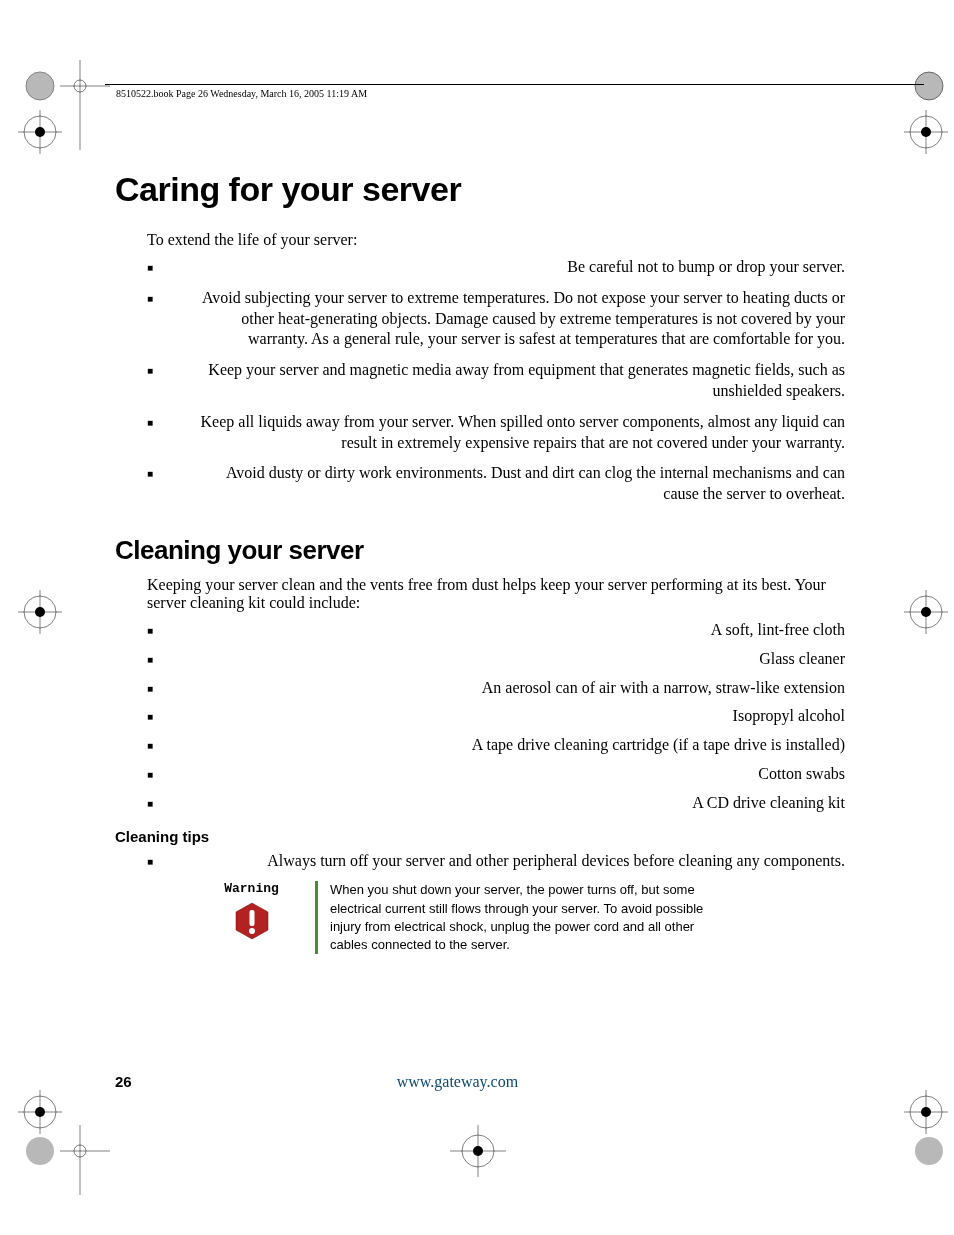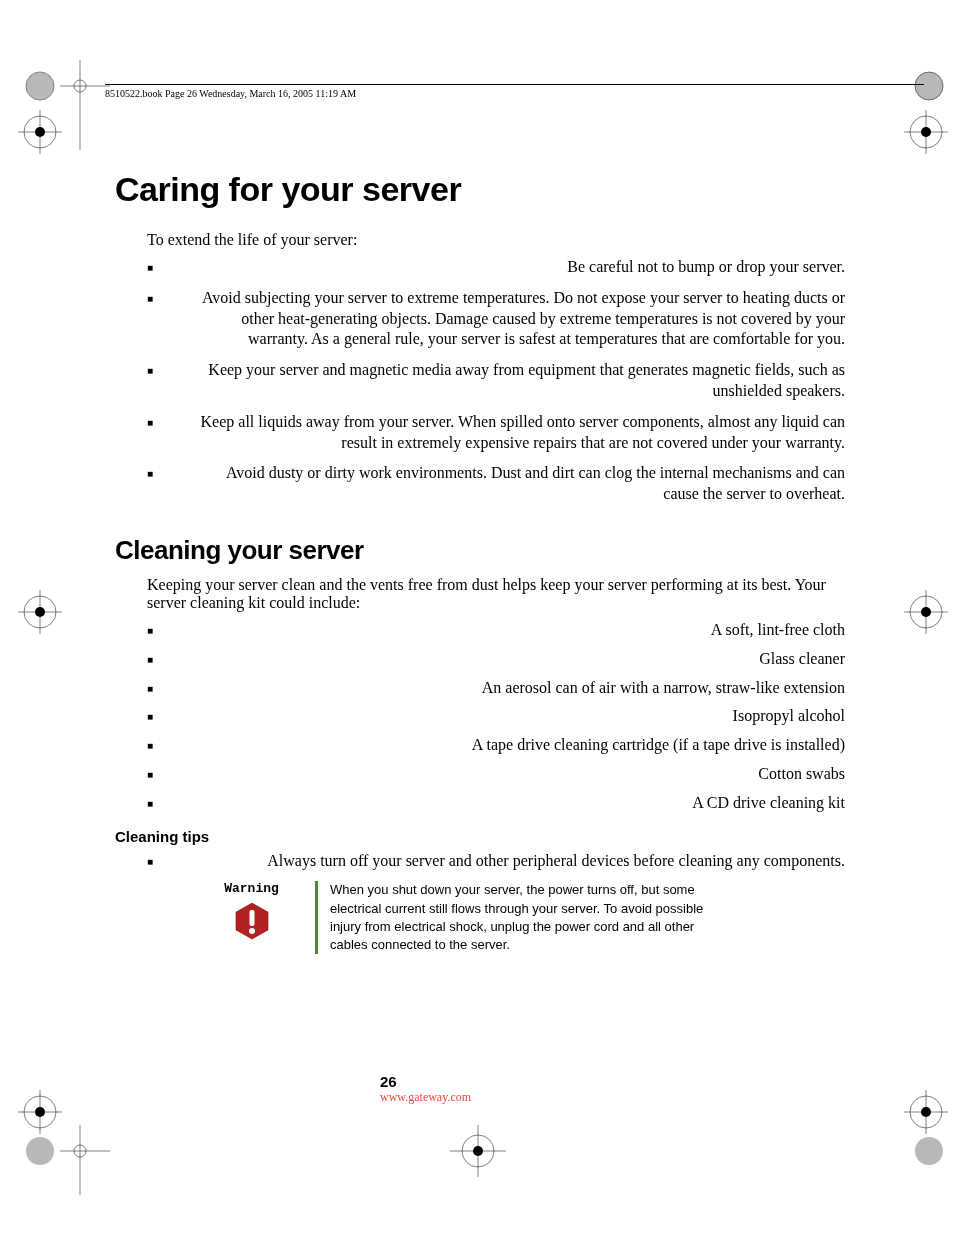--- a/index.html
+++ b/index.html
@@ -15,21 +15,21 @@
   .header-line {
     position: absolute;
     top: 84px;
     left: 105px;
     right: 30px;
     border-top: 0.5px solid #000;
   }
   .header-text {
     position: absolute;
     top: 88px;
-    left: 105px;
+    left: 116px;
     font-size: 10px;
     font-family: 'Times New Roman', serif;
   }
   .content {
     position: absolute;
     top: 170px;
     left: 115px;
     width: 730px;
   }
   h1 {
@@ -111,30 +111,29 @@
     line-height: 1.4;
     padding-right: 140px;
   }
   .footer {
     position: absolute;
     top: 1073px;
     left: 115px;
     width: 730px;
     display: flex;
     align-items: baseline;
-    flex-direction: column;
   }
   .page-num {
     font-family: Arial, Helvetica, sans-serif;
     font-weight: 700;
     font-size: 15px;
   }
   .footer-url {
-    font-size: 12px;
-    color: #ef4444;
+    font-size: 16px;
+    color: #0c4a6e;
     margin-left: 265px;
   }
 </style>
 </head>
 <body>
 
 <svg style="position:absolute;top:60px;left:20px" width="90" height="90">
   <circle cx="20" cy="26" r="14" fill="none" stroke="#000" stroke-width="0.5"></circle>
   <circle cx="20" cy="26" r="14" fill="#888" opacity="0.6"></circle>
   <line x1="60" y1="0" x2="60" y2="90" stroke="#000" stroke-width="0.5"></line>

